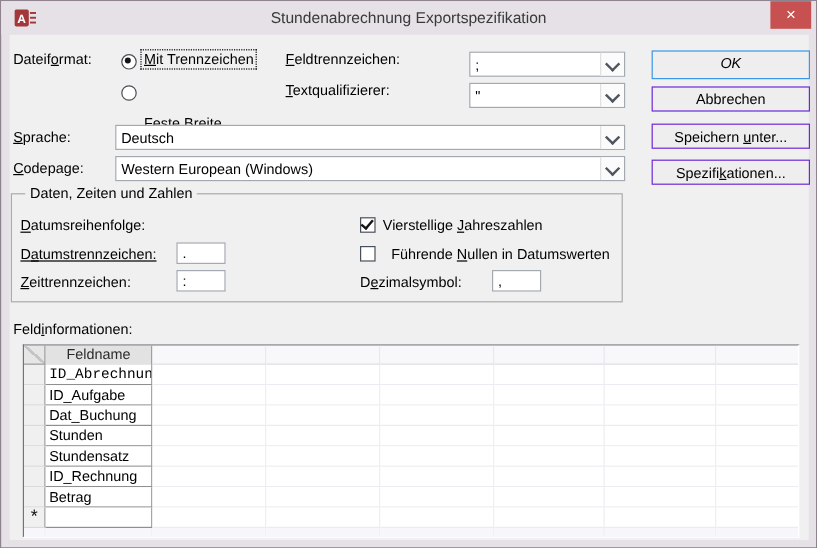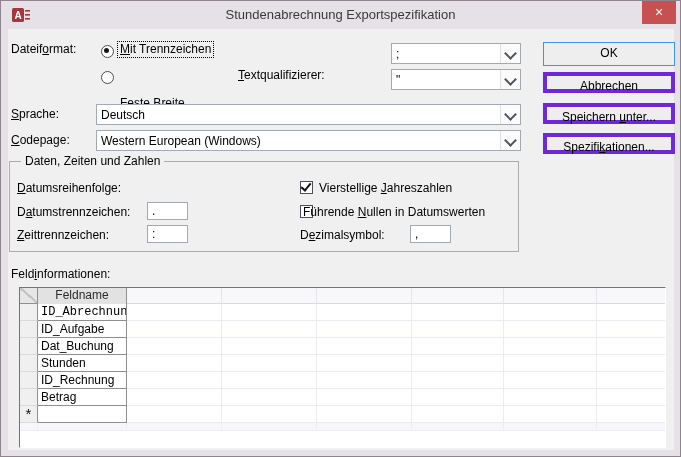--- a/index.html
+++ b/index.html
@@ -9,21 +9,21 @@
   .title{position:absolute;left:60px;right:60px;top:6px;text-align:center;font-size:13px;color:#3a3a3a;white-space:nowrap;}
   .app-icon{position:absolute;left:11px;top:5px;width:18px;height:18px;}
   .close-btn{position:absolute;right:4px;top:0px;width:34px;height:23px;background:#c75050;color:#fff;text-align:center;line-height:23px;font-size:14px;cursor:default;}
   .client{position:absolute;left:7px;top:28px;right:6px;bottom:6px;background:#f0f0f0;}
   .lbl{position:absolute;white-space:nowrap;line-height:15px;}
   .combo{position:absolute;height:21px;background:#fff;border:1px solid #a3a9b1;box-sizing:border-box;}
   .combo .val{position:absolute;left:4px;top:2px;right:21px;overflow:hidden;white-space:nowrap;line-height:16px;}
   .arrow-box{position:absolute;right:0;top:0;bottom:0;width:19px;background:#fbfbfb;border-left:1px solid #e0e0e0;}
   .arrow-box.gray{background:#e4e4e4;border-left:1px solid #c8c8c8;}
   .chev{position:absolute;left:5px;top:5px;width:7px;height:7px;border-right:2px solid #4f555e;border-bottom:2px solid #4f555e;transform:rotate(45deg);}
-  .btn{position:absolute;left:542px;width:132px;height:21px;background:#eeeeee;border:4px solid #6d28d9;box-sizing:border-box;text-align:center;line-height:21px;cursor:default;}
+  .btn{position:absolute;left:542px;width:132px;height:21px;background:#eeeeee;border:1px solid #6d28d9;box-sizing:border-box;text-align:center;line-height:21px;cursor:default;}
   .btn.default{height:24px;border:1px solid #3a96e8;}
   .input{position:absolute;background:#fff;border:1px solid #a3a9b1;box-sizing:border-box;padding:1px 4px;line-height:14px;}
   .groupbox{position:absolute;left:8px;top:160px;width:510px;height:91px;border:1px solid #ababab;box-sizing:border-box;}
   .legend{position:absolute;left:20px;top:153px;background:#f0f0f0;padding:0 4px;line-height:15px;}
   .radio{position:absolute;width:13px;height:13px;border:1px solid #474f58;border-radius:50%;background:#fff;box-sizing:border-box;}
   .radio.checked::after{content:"";position:absolute;left:2px;top:2px;width:5px;height:5px;background:#151515;border-radius:50%;}
   .checkbox{position:absolute;width:13px;height:13px;border:1px solid #474f58;background:#fff;box-sizing:border-box;}
   .checkbox.checked::after{content:"";position:absolute;left:2px;top:-1px;width:4px;height:8px;border-right:2px solid #151515;border-bottom:2px solid #151515;transform:rotate(40deg);}
   .focusbox{border:1px dotted #000;padding:0 2px;}
   .grid{position:absolute;left:18px;top:286px;width:647px;height:161px;background:#fff;border-top:1px solid #70757d;border-left:1px solid #70757d;border-right:1px solid #ffffff;border-bottom:1px solid #ffffff;box-sizing:border-box;overflow:hidden;}
@@ -58,35 +58,36 @@
   </div>
 
   <div class="client"></div>
 
   <span class="lbl" style="left:10px;top:41px;">Dateif<u>o</u>rmat:</span>
   <span class="radio checked" style="left:100px;top:44px;"></span>
   <span class="lbl focusbox" style="left:116px;top:40px;"><u>M</u>it Trennzeichen</span>
   <span class="radio" style="left:100px;top:70px;"></span>
   <span class="lbl" style="left:119px;top:67px;margin-top:28px;">Feste <u>B</u>reite</span>
 
+  <span class="lbl" style="left:237px;top:41px;"><u>F</u>eldtrennzeichen:</span>
   <div class="combo" style="left:390px;top:42px;width:130px;">
     <span class="val">;</span>
     <span class="arrow-box">
         <span class="chev"></span>
       </span>
   </div>
   <span class="lbl" style="left:237px;top:67px;text-align:right;"><u>T</u>extqualifizierer:</span>
   <div class="combo" style="left:390px;top:68px;width:130px;">
     <span class="val">"</span>
     <span class="arrow-box">
         <span class="chev"></span>
       </span>
   </div>
 
-  <div class="btn default" style="top:41px;">OK</div>
+  <div class="btn default" style="top:41px;font-style:italic;">OK</div>
   <div class="btn" style="top:71px;">Abbrechen</div>
   <div class="btn" style="top:102px;">Speichern <u>u</u>nter...</div>
   <div class="btn" style="top:132px;">Spezifi<u>k</u>ationen...</div>
 
   <span class="lbl" style="left:10px;top:106px;"><u>S</u>prache:</span>
   <div class="combo" style="left:95px;top:103px;width:425px;">
     <span class="val">Deutsch</span>
     <span class="arrow-box">
         <span class="chev"></span>
       </span>
@@ -96,29 +97,29 @@
     <span class="val">Western European (Windows)</span>
     <span class="arrow-box">
         <span class="chev"></span>
       </span>
   </div>
 
   <div class="groupbox"></div>
   <span class="lbl legend">Daten, Zeiten und Zahlen</span>
 
   <span class="lbl" style="left:16px;top:180px;"><u>D</u>atumsreihenfolge:</span>
-  <span class="lbl" style="left:16px;top:204px;">D<u>a</u>tumstrennzeichen:</span>
+  <span class="lbl" style="left:16px;top:204px;text-decoration:underline;">D<u>a</u>tumstrennzeichen:</span>
   <div class="input" style="left:146px;top:201px;width:41px;height:18px;">.</div>
   <span class="lbl" style="left:16px;top:227px;"><u>Z</u>eittrennzeichen:</span>
   <div class="input" style="left:146px;top:224px;width:41px;height:18px;">:</div>
 
   <span class="checkbox checked" style="left:299px;top:180px;"></span>
   <span class="lbl" style="left:318px;top:180px;">Vierstellige <u>J</u>ahreszahlen</span>
   <span class="checkbox" style="left:299px;top:204px;"></span>
-  <span class="lbl" style="left:302px;top:204px;">Führende <u>N</u>ullen in Datumswerten</span>
+  <span class="lbl" style="left:325px;top:204px;">Führende <u>N</u>ullen in Datumswerten</span>
   <span class="lbl" style="left:299px;top:227px;">D<u>e</u>zimalsymbol:</span>
   <div class="input" style="left:409px;top:224px;width:41px;height:18px;">,</div>
 
   <span class="lbl" style="left:10px;top:266px;">Feld<u>i</u>nformationen:</span>
   <div class="grid">
     <div id="grid-rows">
         <div class="grow" style="height: 16px;">
           <div class="gcell corner" style="width: 18px; height: 16px;"></div>
           <div class="gcell fhead" style="width: 89px; height: 20px;">Feldname</div>
           <div class="gcell ehead" style="width: 95px; height: 16px;"></div>
@@ -163,20 +164,30 @@
           <div class="gcell name" style="width: 89px; height: 17px;">Stunden</div>
           <div class="gcell empty" style="width: 95px; height: 17px;"></div>
           <div class="gcell empty" style="width: 95px; height: 17px;"></div>
           <div class="gcell empty" style="width: 95px; height: 17px;"></div>
           <div class="gcell empty" style="width: 92px; height: 17px;"></div>
           <div class="gcell empty" style="width: 93px; height: 17px;"></div>
           <div class="gcell empty" style="width: 70px; height: 17px;"></div>
         </div>
         <div class="grow" style="height: 17px;">
           <div class="gcell sel" style="width: 18px; height: 17px;"></div>
+          <div class="gcell name" style="width: 89px; height: 17px;">Stundensatz</div>
+          <div class="gcell empty" style="width: 95px; height: 17px;"></div>
+          <div class="gcell empty" style="width: 95px; height: 17px;"></div>
+          <div class="gcell empty" style="width: 95px; height: 17px;"></div>
+          <div class="gcell empty" style="width: 92px; height: 17px;"></div>
+          <div class="gcell empty" style="width: 93px; height: 17px;"></div>
+          <div class="gcell empty" style="width: 70px; height: 17px;"></div>
+        </div>
+        <div class="grow" style="height: 17px;">
+          <div class="gcell sel" style="width: 18px; height: 17px;"></div>
           <div class="gcell name" style="width: 89px; height: 17px;">ID_Rechnung</div>
           <div class="gcell empty" style="width: 95px; height: 17px;"></div>
           <div class="gcell empty" style="width: 95px; height: 17px;"></div>
           <div class="gcell empty" style="width: 95px; height: 17px;"></div>
           <div class="gcell empty" style="width: 92px; height: 17px;"></div>
           <div class="gcell empty" style="width: 93px; height: 17px;"></div>
           <div class="gcell empty" style="width: 70px; height: 17px;"></div>
         </div>
         <div class="grow" style="height: 17px;">
           <div class="gcell sel" style="width: 18px; height: 17px;"></div>

